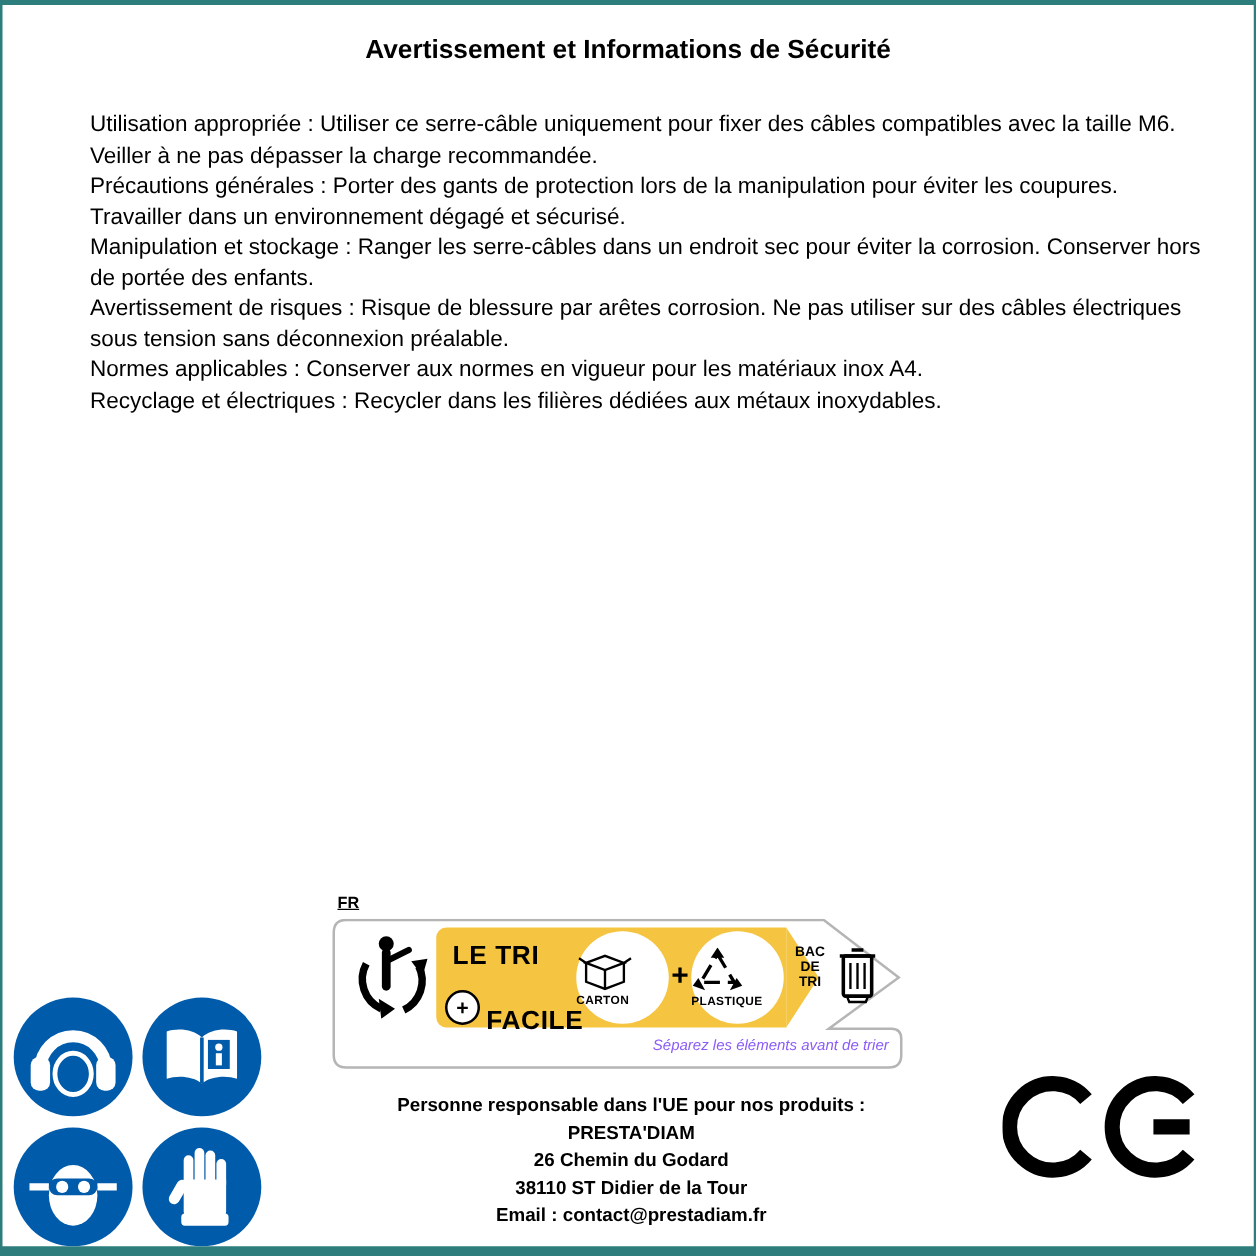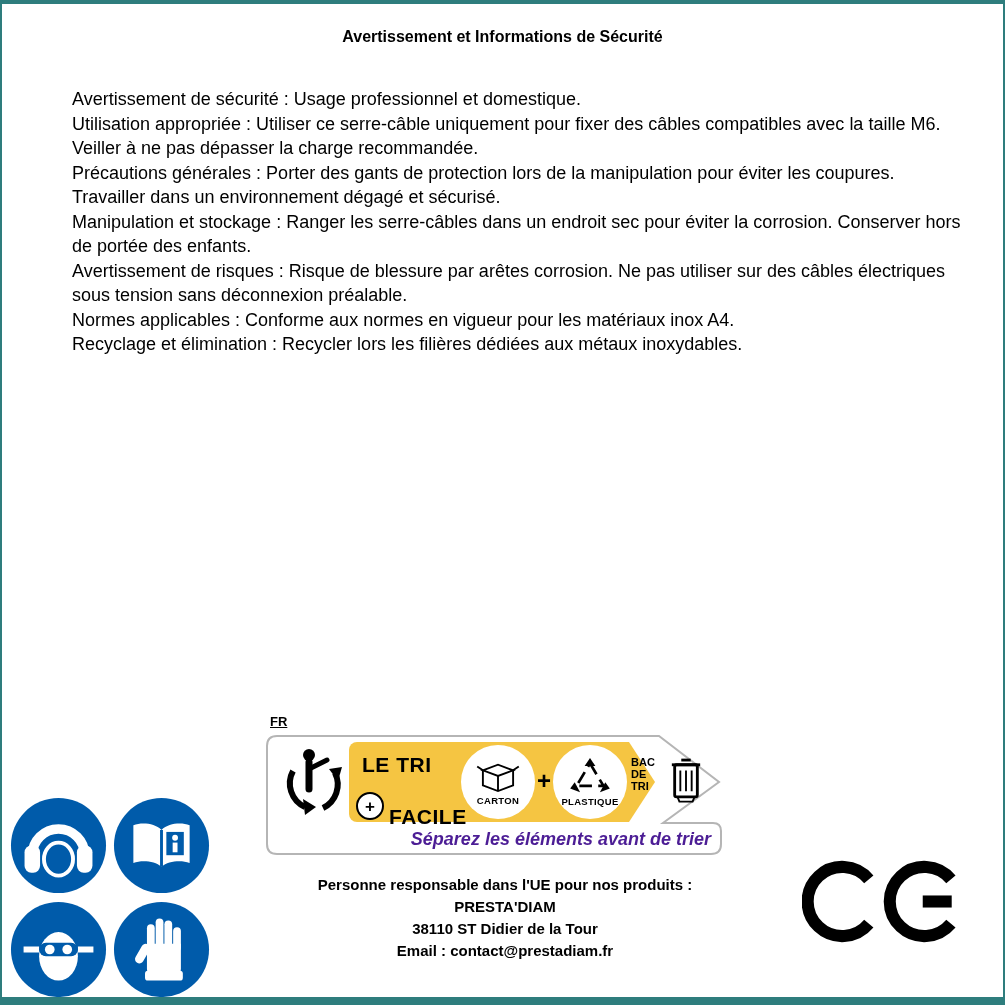--- a/index.html
+++ b/index.html
@@ -6,21 +6,21 @@
   .page{
     position:relative;width:1005px;height:1005px;box-sizing:border-box;
     background:#fff;
     border-top:4px solid var(--teal,#2e7d7d);
     border-bottom:8px solid var(--teal,#2e7d7d);
     border-left:2px solid var(--teal,#2e7d7d);
     border-right:2px solid var(--teal,#2e7d7d);
     font-family:"Liberation Sans",sans-serif;color:#000;overflow:hidden;
   }
   .title{position:absolute;top:24px;left:0;width:100%;text-align:center;
-    font-size:16px;font-weight:bold;margin:0;}
+    font-size:21px;font-weight:bold;margin:0;}
   .body-text{position:absolute;left:70px;top:83px;width:890px;font-size:18px;line-height:24.5px;}
   .body-text p{margin:0;}
 
   
   .icon-grid{position:absolute;left:8px;top:793px;display:grid;
     grid-template-columns:97px 97px;grid-auto-rows:97px;gap:7px 6px;}
   .picto svg{display:block;width:97px;height:97px;}
   .blue-bg{fill:var(--blue,#005baa);}
 
   
@@ -33,55 +33,54 @@
   .yellow-tip{position:absolute;left:364px;top:7px;width:0;height:0;
     border-top:40px solid transparent;border-bottom:40px solid transparent;
     border-left:26px solid var(--yellow,#f5c542);}
   .letri{position:absolute;left:97px;top:18px;font-size:21px;font-weight:bold;letter-spacing:.5px;text-align:center;}
   .facile-row{position:absolute;left:91px;top:48px;display:flex;align-items:center;}
   .plus-circle{display:inline-flex;align-items:center;justify-content:center;
     width:24px;height:24px;border:2.5px solid #000;border-radius:50%;background:#fff;
     font-size:17px;font-weight:bold;line-height:1;}
   .facile-row .facile{font-size:21px;font-weight:bold;margin-left:5px;letter-spacing:.5px;margin-top:22px;}
   .mat-circle{position:absolute;top:10px;width:74px;height:74px;border-radius:50%;background:#fff;
-    display:flex;flex-direction:column;align-items:center;justify-content:center;}
+    display:flex;flex-direction:column;align-items:flex-start;justify-content:center;}
   .mat-circle.carton{left:196px;}
   .mat-circle.plastique{left:288px;}
   .mat-label{font-size:9.5px;font-weight:bold;letter-spacing:.3px;margin-top:2px;}
   .plus-sep{position:absolute;left:270px;top:32px;width:18px;text-align:center;
     font-size:24px;font-weight:bold;}
-  .bac-label{position:absolute;left:366px;top:21px;width:34px;text-align:left;
+  .bac-label{position:absolute;left:366px;top:21px;width:34px;text-align:center;
     font-size:11px;line-height:12px;font-weight:bold;}
   .bin{position:absolute;left:404px;top:17px;width:34px;height:52px;}
-  .tagline{position:absolute;right:12px;top:94px;font-size:18px;font-style:italic;
-    font-weight:bold;color:#4c1d95;}
+  .tagline{position:absolute;right:12px;top:94px;font-size:12px;font-style:italic;
+    font-weight:normal;color:#8b5cf6;}
 
   
   .address{position:absolute;left:253px;top:870px;width:500px;text-align:center;
     font-size:15px;line-height:22px;font-weight:bold;}
 
   
   .ce{position:absolute;left:800px;top:845px;width:165px;height:105px;}
   .ce svg{width:165px;height:105px;display:block;}
 </style>
 </head>
 <body>
 
 <div class="page">
 
   <h1 class="title">Avertissement et Informations de Sécurité</h1>
 
   <div class="body-text">
-    <p>Avertissement de sécurité : Usage professionnel et domestique.</p>
     <p>Utilisation appropriée : Utiliser ce serre-câble uniquement pour fixer des câbles compatibles avec la taille M6. Veiller à ne pas dépasser la charge recommandée.</p>
     <p>Précautions générales : Porter des gants de protection lors de la manipulation pour éviter les coupures. Travailler dans un environnement dégagé et sécurisé.</p>
     <p>Manipulation et stockage : Ranger les serre-câbles dans un endroit sec pour éviter la corrosion. Conserver hors de portée des enfants.</p>
     <p>Avertissement de risques : Risque de blessure par arêtes corrosion. Ne pas utiliser sur des câbles électriques sous tension sans déconnexion préalable.</p>
-    <p>Normes applicables : Conforme aux normes en vigueur pour les matériaux inox A4.</p>
-    <p>Recyclage et élimination : Recycler lors les filières dédiées aux métaux inoxydables.</p>
+    <p>Normes applicables : Conserver aux normes en vigueur pour les matériaux inox A4.</p>
+    <p>Recyclage et électriques : Recycler dans les filières dédiées aux métaux inoxydables.</p>
   </div>
 
   <div class="icon-grid">
     <div class="picto">
       <svg viewBox="0 0 100 100">
         <circle class="blue-bg" cx="50" cy="50" r="49"></circle>
         <path d="M23 60 A27 27 0 0 1 77 60" stroke="#fff" stroke-width="10" fill="none"></path>
         <rect x="15" y="50" width="16" height="28" rx="7" fill="#fff"></rect>
         <rect x="69" y="50" width="16" height="28" rx="7" fill="#fff"></rect>
         <ellipse cx="50" cy="64" rx="15" ry="17" fill="none" stroke="#fff" stroke-width="4"></ellipse>
@@ -188,20 +187,21 @@
         <path d="M9 46 L11 51 H25 L27 46" stroke="#000" stroke-width="2" fill="none"></path>
       </svg>
     </div>
 
     <div class="tagline">Séparez les éléments avant de trier</div>
   </div>
 
   <div class="address">
     <div>Personne responsable dans l'UE pour nos produits :</div>
     <div>PRESTA'DIAM</div>
+    <div>26 Chemin du Godard</div>
     <div>38110 ST Didier de la Tour</div>
     <div>Email : contact@prestadiam.fr</div>
   </div>
 
   <div class="ce" aria-label="CE">
     <svg viewBox="0 0 205 104">
       <path d="M83 24.4 A43 43 0 1 0 83 79.6" fill="none" stroke="#000" stroke-width="15"></path>
       <path d="M185 24.4 A43 43 0 1 0 185 79.6" fill="none" stroke="#000" stroke-width="15"></path>
       <path d="M150 52 H186" stroke="#000" stroke-width="15"></path>
     </svg>

